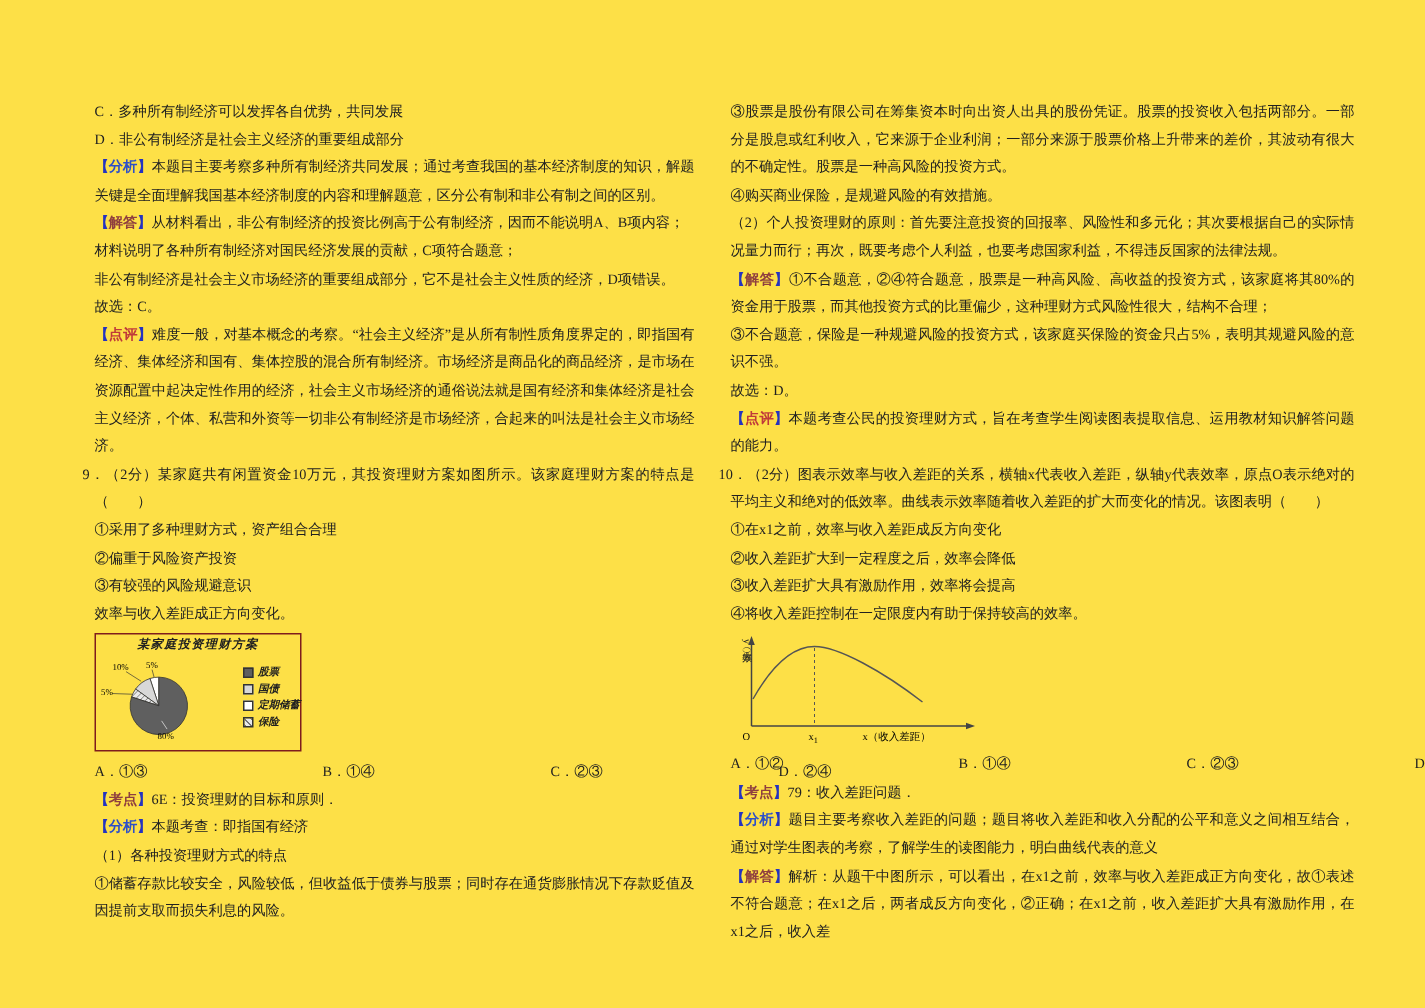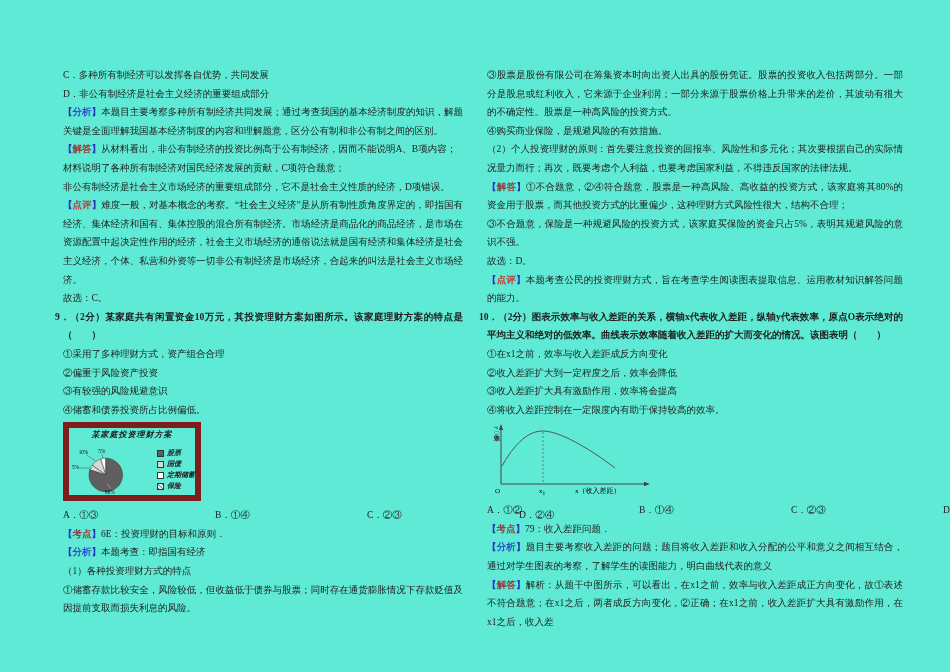--- a/index.html
+++ b/index.html
@@ -1,28 +1,28 @@
 <!DOCTYPE html>
 <html><head>
 <meta charset="utf-8">
 <style>
   html,body{margin:0;padding:0;background:#ffffff;}
-  .page{position:relative;width:950px;height:672px;background:#5eead4;overflow:hidden;
+  .page{position:relative;width:950px;height:672px;background:#fde047;overflow:hidden;
         font-family:"Liberation Serif","DejaVu Serif",serif;color:#212121;}
   .col{position:absolute;top:66px;text-align:justify;font-size:9.5px;line-height:18.6px;}
   #col-left{left:63px;width:400px;}
   #col-right{left:487px;width:416px;}
   .line{margin:0;}
-  .q{text-indent:-8px;font-weight:bold;}
+  .q{text-indent:-8px;}
   .tag{font-weight:bold;}
   .tag-br{color:#2433c0;}
   .options-row{display:flex;margin:0;gap:48px;}
   .options-row .opt{width:104px;flex:0 0 auto;}
   
-  .pie-fig{width:138px;height:79px;border:6px solid #7f1d1d;margin:3px 0 5px 0;
+  .pie-fig{width:138px;height:79px;border:1px solid #7f1d1d;margin:3px 0 5px 0;
            box-sizing:border-box;padding-top:2px;}
   .pie-title{text-align:center;font-size:8px;font-weight:bold;font-style:italic;
              line-height:10px;letter-spacing:1px;}
   .pie-body{display:flex;align-items:flex-start;}
   .pie-body svg{display:block;}
   .pct{font-size:6.5px;}
   .legend{margin-top:8px;}
   .legend-row{display:flex;align-items:center;height:11px;line-height:11px;margin-left:16px;}
   .swatch{display:inline-block;width:7px;height:7px;border:1px solid #333;margin-right:3px;box-sizing:border-box;}
   .swatch-dark{background:#5f5f5f;}
@@ -41,27 +41,27 @@
 <body>
 
 <div class="page">
   <div class="col" id="col-left">
       <div class="line"><span>C．多种所有制经济可以发挥各自优势，共同发展</span></div>
       <div class="line"><span>D．非公有制经济是社会主义经济的重要组成部分</span></div>
       <div class="line"><span class="tag"><span class="tag-br">【</span><span class="tag-inner" style="color: rgb(45, 80, 200);">分析</span><span class="tag-br">】</span></span><span>本题目主要考察多种所有制经济共同发展；通过考查我国的基本经济制度的知识，解题关键是全面理解我国基本经济制度的内容和理解题意，区分公有制和非公有制之间的区别。</span></div>
       <div class="line"><span class="tag"><span class="tag-br">【</span><span class="tag-inner" style="color: rgb(143, 63, 63);">解答</span><span class="tag-br">】</span></span><span>从材料看出，非公有制经济的投资比例高于公有制经济，因而不能说明A、B项内容；</span></div>
       <div class="line"><span>材料说明了各种所有制经济对国民经济发展的贡献，C项符合题意；</span></div>
       <div class="line"><span>非公有制经济是社会主义市场经济的重要组成部分，它不是社会主义性质的经济，D项错误。</span></div>
+      <div class="line"><span>故选：C。</span></div>
       <div class="line"><span class="tag"><span class="tag-br">【</span><span class="tag-inner" style="color: rgb(192, 58, 58);">点评</span><span class="tag-br">】</span></span><span>难度一般，对基本概念的考察。“社会主义经济”是从所有制性质角度界定的，即指国有经济、集体经济和国有、集体控股的混合所有制经济。市场经济是商品化的商品经济，是市场在资源配置中起决定性作用的经济，社会主义市场经济的通俗说法就是国有经济和集体经济是社会主义经济，个体、私营和外资等一切非公有制经济是市场经济，合起来的叫法是社会主义市场经济。</span></div>
-      <div class="line"><span>故选：C。</span></div>
       <div class="line q"><span>9．（2分）某家庭共有闲置资金10万元，其投资理财方案如图所示。该家庭理财方案的特点是（　　）</span></div>
       <div class="line"><span>①采用了多种理财方式，资产组合合理</span></div>
       <div class="line"><span>②偏重于风险资产投资</span></div>
       <div class="line"><span>③有较强的风险规避意识</span></div>
-      <div class="line"><span>④储蓄和债券投资所占比例偏低。</span></div>
+      <div class="line"><span>效率与收入差距成正方向变化。</span></div>
   <div class="pie-fig">
     <div class="pie-title">某家庭投资理财方案</div>
     <div class="pie-body">
       <svg width="90" height="62" viewBox="0 0 90 62">
         <defs>
           <pattern id="hatch" width="3" height="3" patternTransform="rotate(45)" patternUnits="userSpaceOnUse">
             <rect width="3" height="3" fill="#e9e9e9"></rect>
             <line x1="0" y1="0" x2="0" y2="3" stroke="#777" stroke-width="1"></line>
           </pattern>
         </defs>

